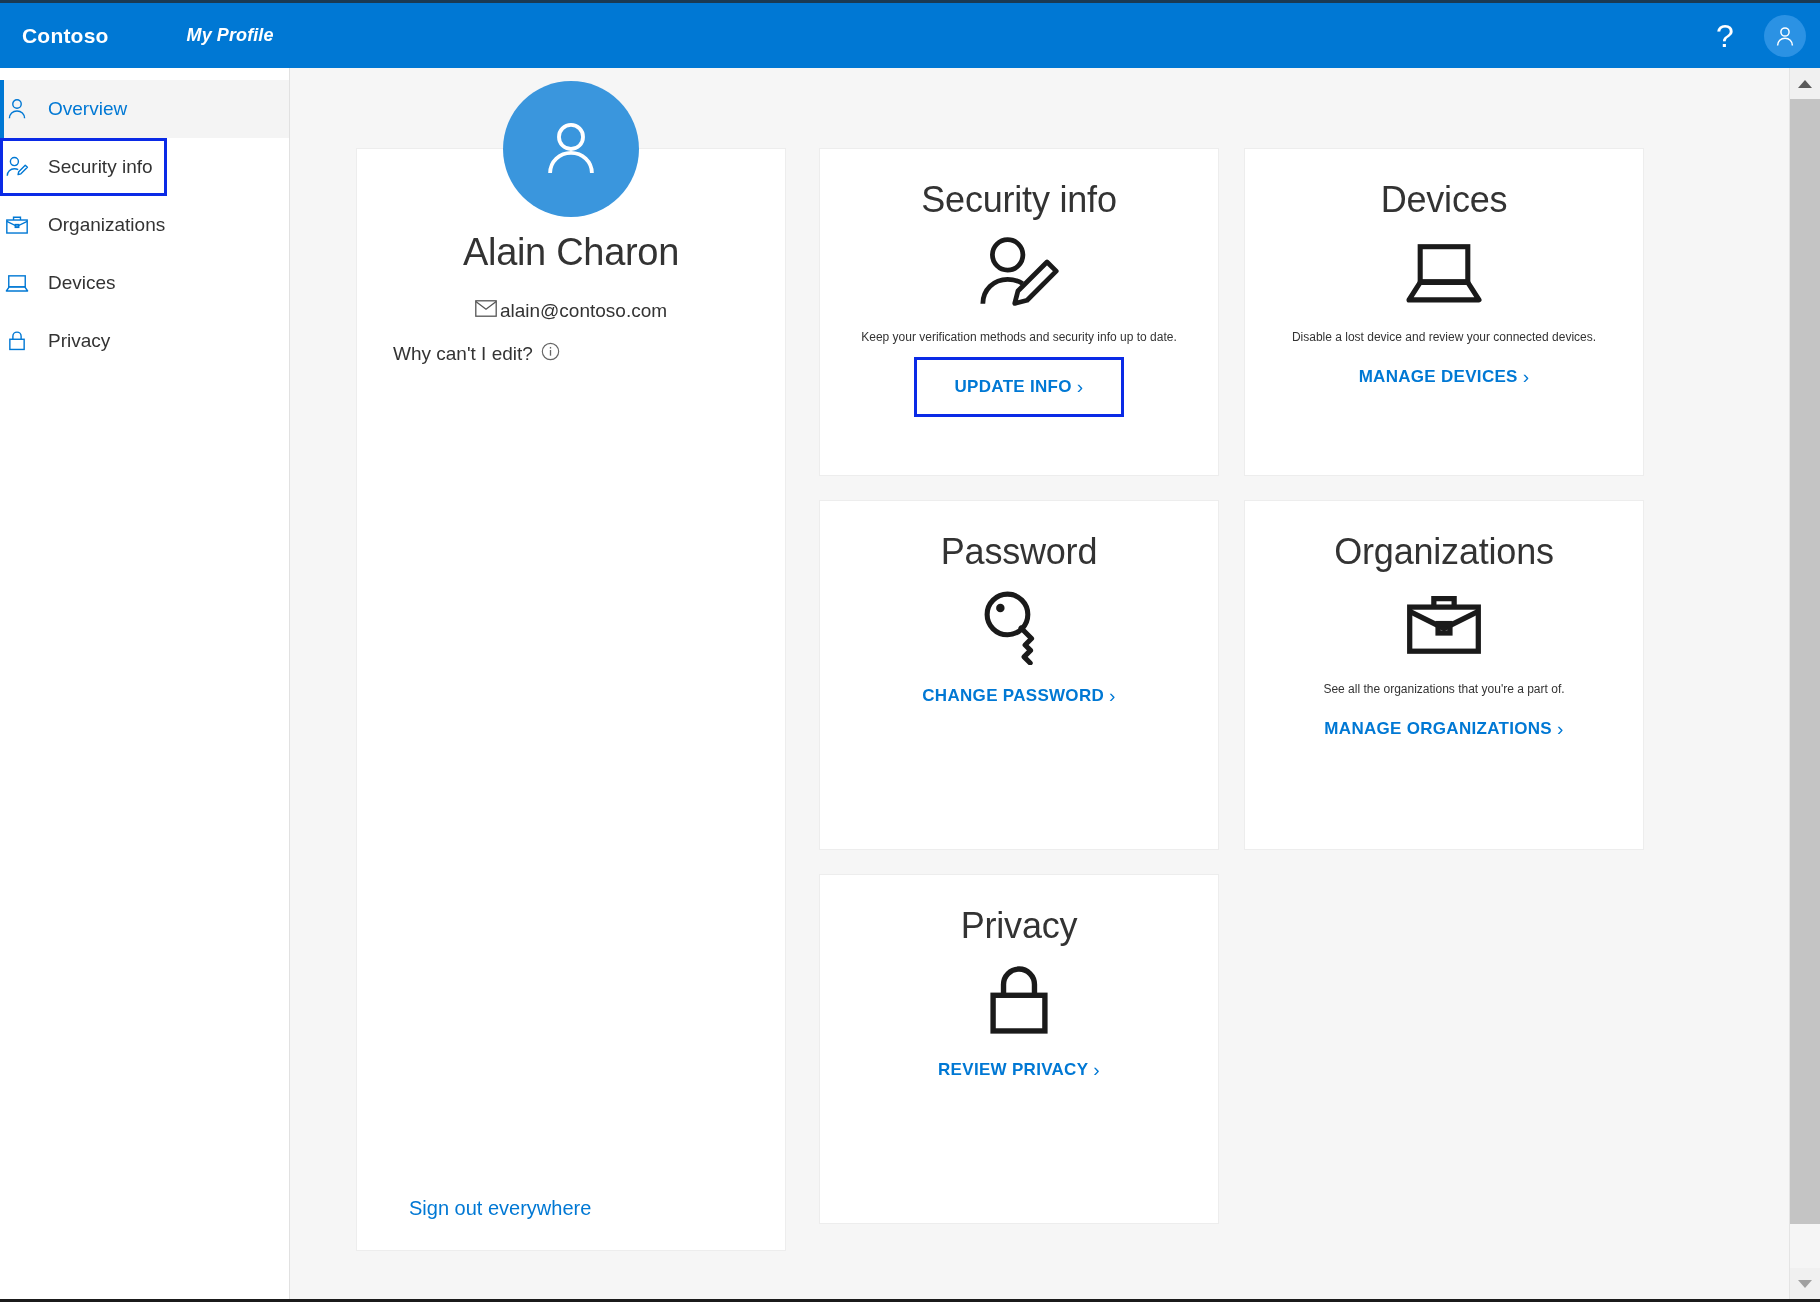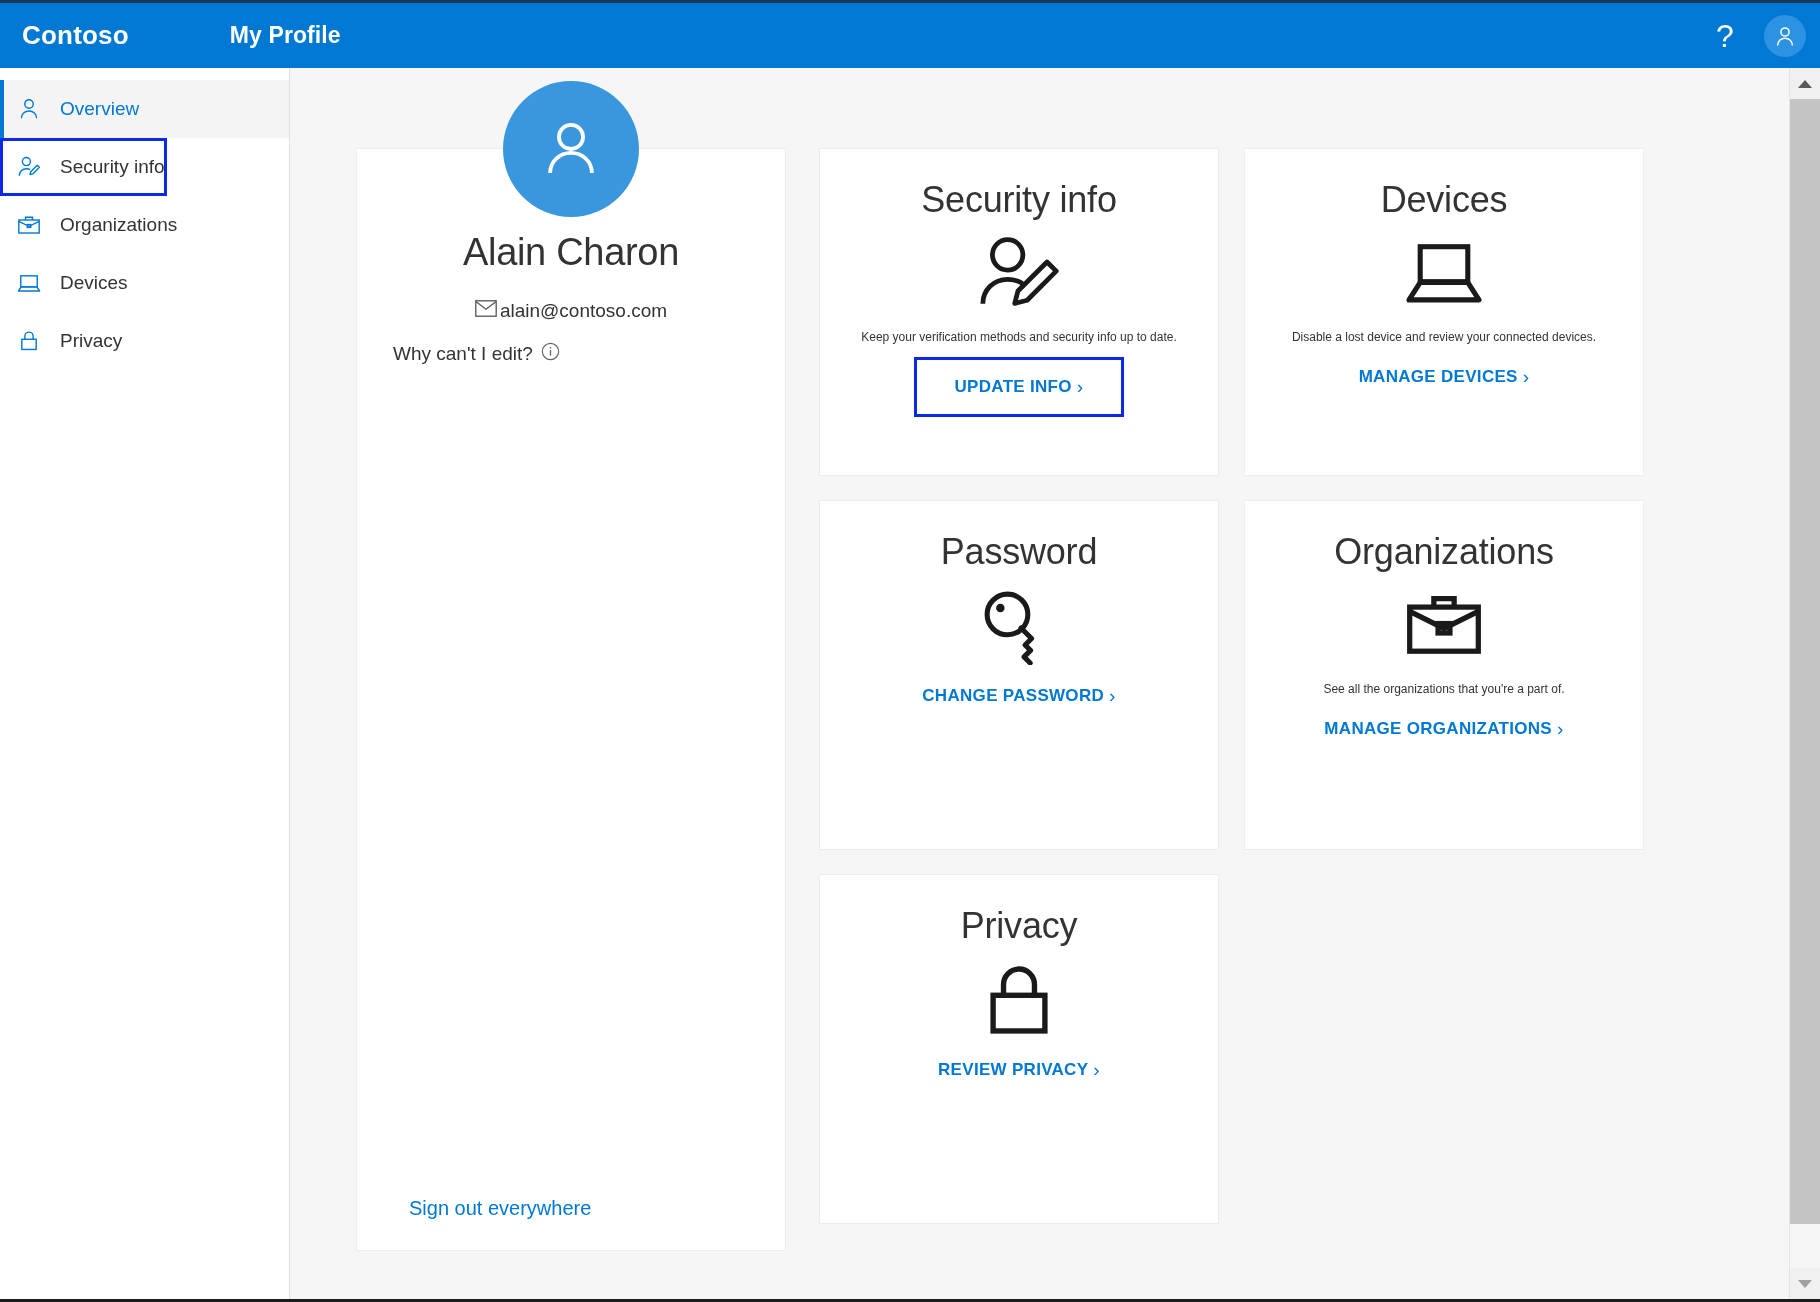--- a/index.html
+++ b/index.html
@@ -20,31 +20,32 @@
   
   .topbar {
     height: 65px;
     background: #0078d4;
     display: flex;
     align-items: center;
     position: relative;
   }
   .brand {
     color: #fff;
-    font-size: 26px;
+    font-size: 21px;
     font-weight: bold;
     margin-left: 22px;
     letter-spacing: 0.2px;
   }
   .app-title {
     color: #fff;
-    font-size: 23px;
+    font-size: 18px;
     font-weight: bold;
-    margin-left: 101px;
+    margin-left: 78px;
     letter-spacing: 0.1px;
+    font-style: italic;
   }
   .topbar-right {
     position: absolute;
     right: 14px;
     top: 0;
     height: 65px;
     display: flex;
     align-items: center;
     gap: 22px;
   }
@@ -78,21 +79,21 @@
     width: 290px;
     flex: 0 0 290px;
     background: #ffffff;
     border-right: 1px solid #e1e1e1;
     padding-top: 12px;
   }
   .nav-item {
     display: flex;
     align-items: center;
     height: 58px;
-    padding-left: 14px;
+    padding-left: 2px;
     position: relative;
     cursor: pointer;
     color: #333333;
     font-size: 19px;
   }
   .nav-item .nav-ico {
     width: 30px; height: 30px;
     flex: 0 0 30px;
     margin-right: 16px;
     display: flex;

